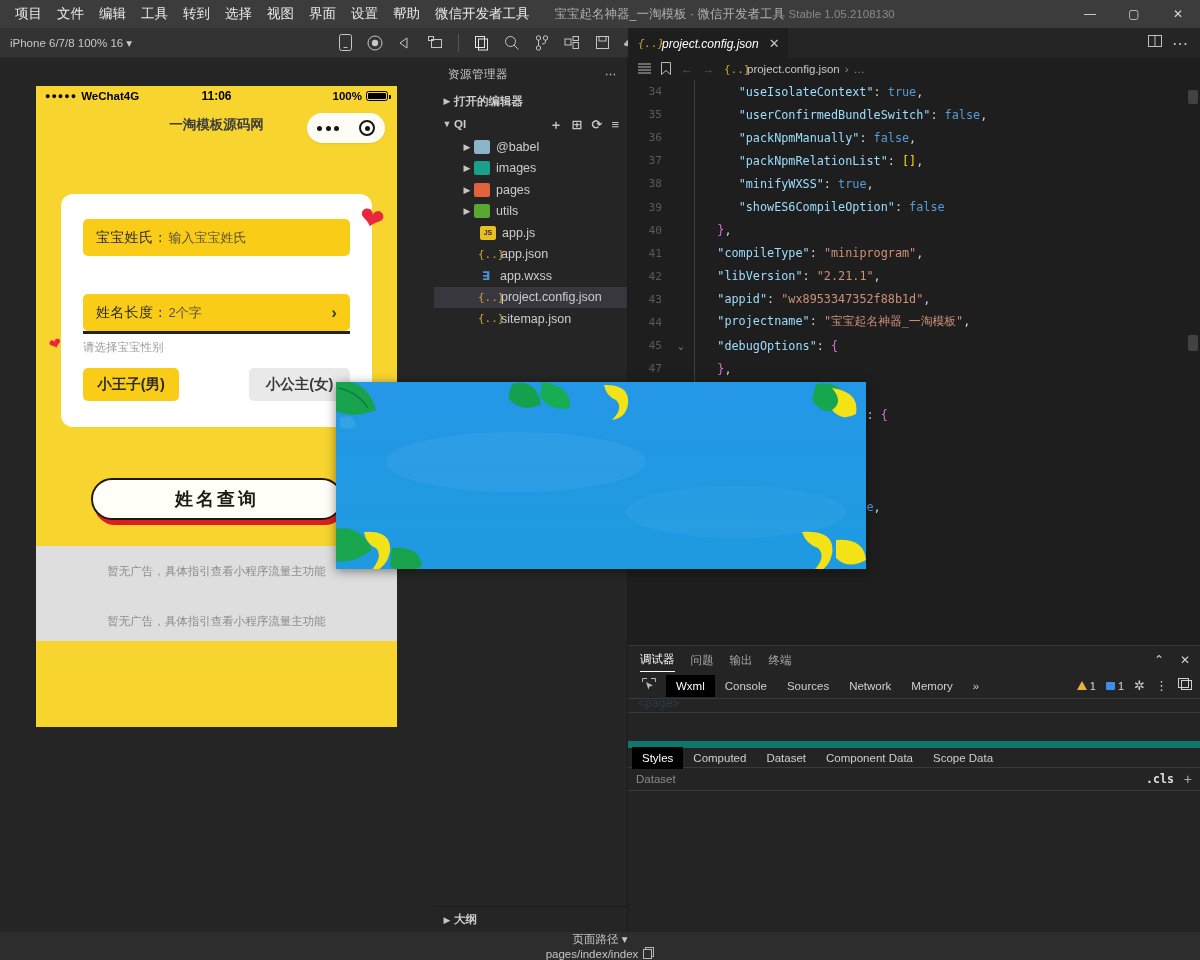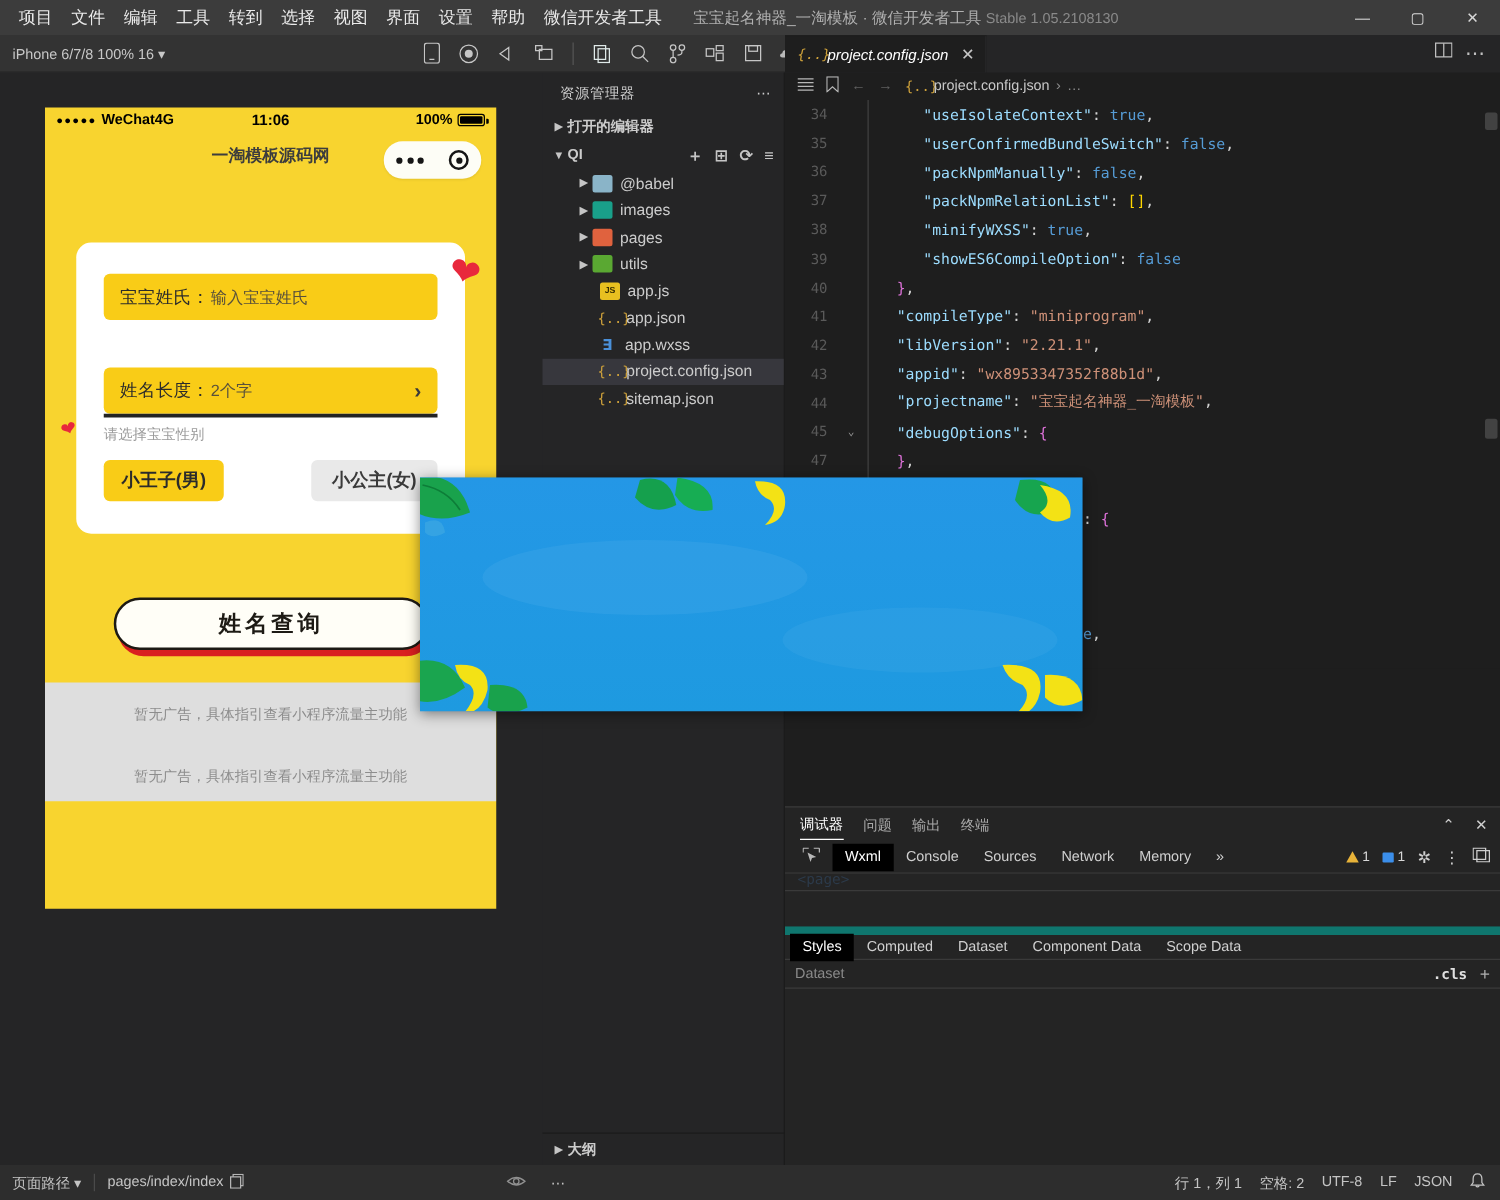--- a/index.html
+++ b/index.html
@@ -179,21 +179,21 @@
   .styles-tabs { height:26px; background:#242424; display:flex; align-items:center; padding-left:4px; border-top:7px solid #0f766e; }
   .st-tab { font-size:11.5px; color:#cfcfcf; padding:5px 10px; }
   .st-tab.act { color:#fff; background:#000; }
   .filterbar { height:24px; background:#242424; border-top:1px solid #3a3a3a; border-bottom:1px solid #3a3a3a; display:flex; align-items:center; padding:0 8px; }
   .filterinput { flex:1; color:#8a8a8a; font-size:11.5px; }
   .cls { color:#e0e0e0; font-size:11.5px; font-family:"DejaVu Sans Mono",monospace; font-weight:700; }
   .plusic { color:#b0b0b0; font-size:14px; margin-left:10px; }
   .dbg-body { position:absolute; left:0; top:155px; right:0; bottom:0; background:#242424; }
 
   
-  .statusbot { position:absolute; left:0; bottom:0; width:1200px; height:28px; background:#2d2d2d; display:flex; align-items:center; color:#c4c4c4; font-size:11.5px; }
+  .statusbot { position:absolute; left:0; bottom:0; width:1200px; height:28px; background:#2d2d2d; display:flex; align-items:center; color:#c4c4c4; font-size:11.5px;flex-direction:column; }
   .sb-seg { display:flex; align-items:center; gap:5px; padding:0 10px; }
   .sb-div { width:1px; height:14px; background:#4a4a4a; }
   .sb-spacer { flex:1; }
   .sb-right-items { display:flex; align-items:center; gap:14px; padding-right:12px; }
   .prob { display:flex; align-items:center; gap:4px; }
   .explorer-status { position:absolute; left:434px; bottom:0; width:194px; height:28px; display:flex; align-items:center; gap:10px; padding-left:10px; color:#c4c4c4; font-size:11.5px; }
 </style>
 </head>
 <body>
 

